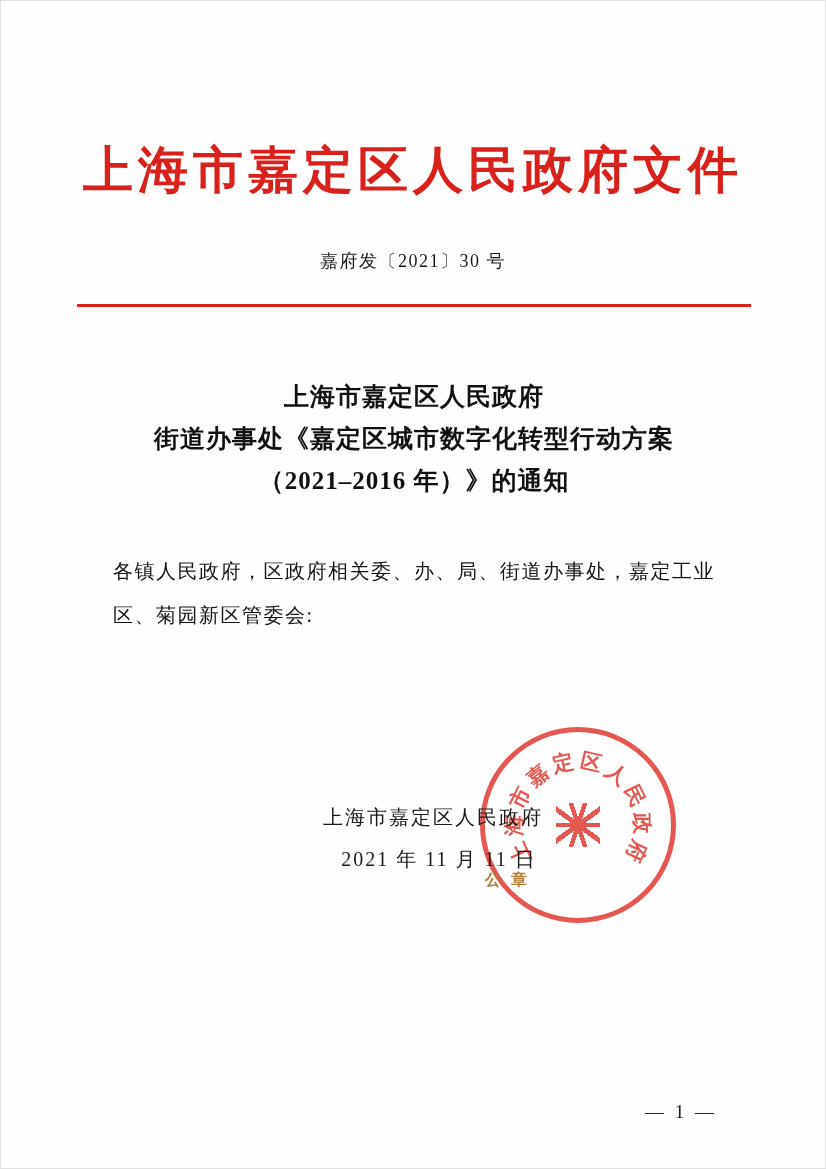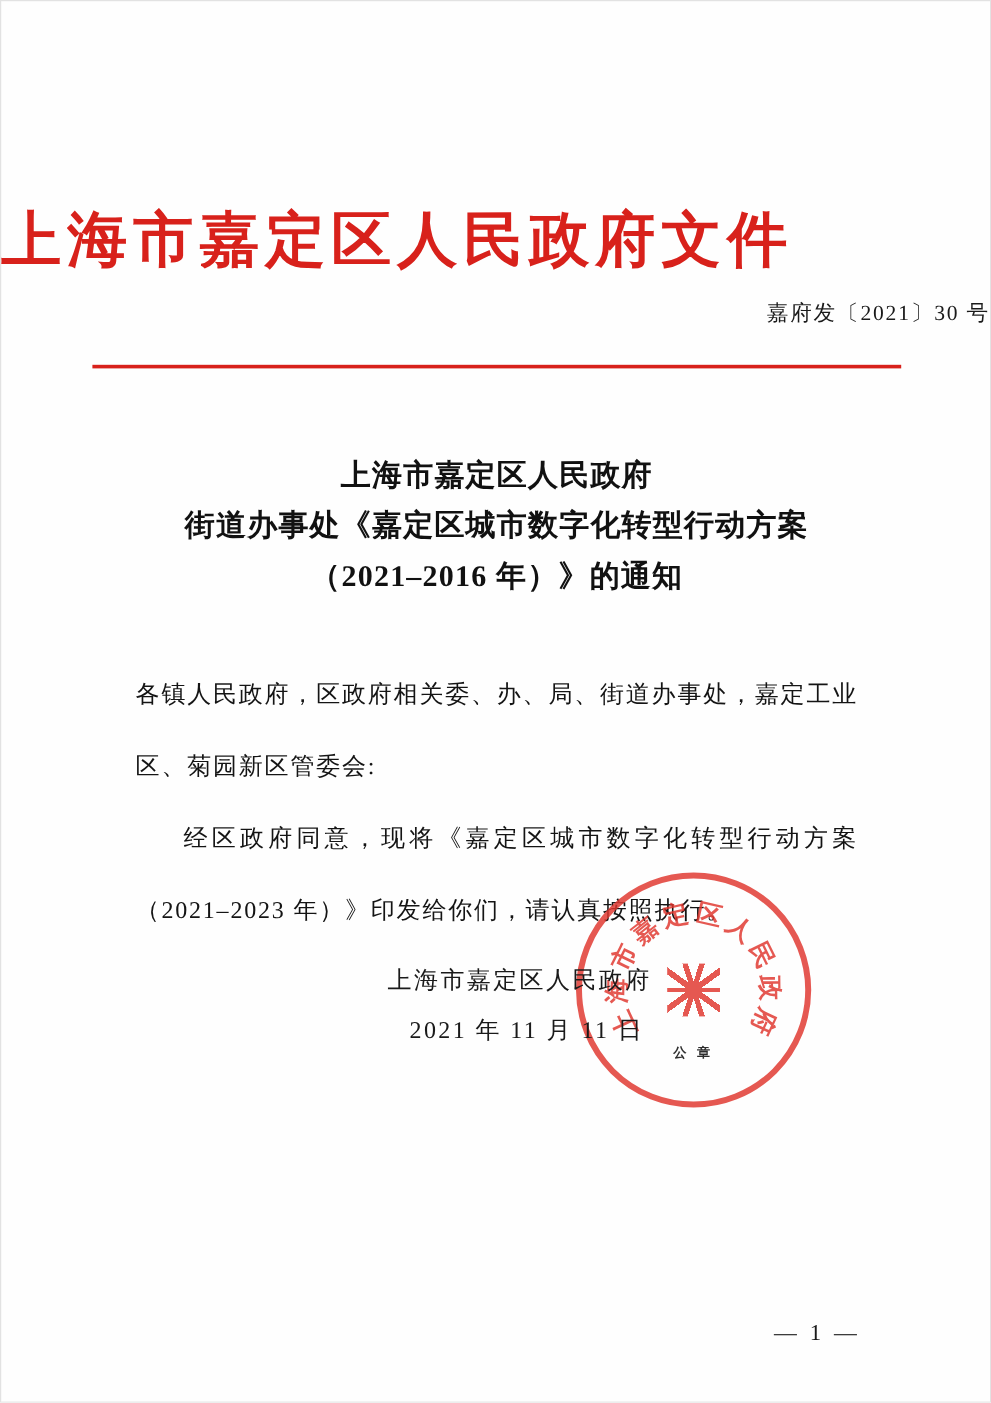--- a/index.html
+++ b/index.html
@@ -20,34 +20,34 @@
     inset: 0;
     background: #fefefe;
     border: 1px solid #e2e2e2;
     box-sizing: border-box;
   }
   .doc-title {
     position: absolute;
     top: 136px;
     left: 0;
     width: 100%;
+    text-align: center;
     color: #d8211b;
     font-size: 50px;
     font-weight: bold;
     letter-spacing: 5px;
     font-family: "Liberation Serif", "DejaVu Serif", serif;
     white-space: nowrap;
-    margin-top: 30px;
   }
   .doc-number {
     position: absolute;
     top: 248px;
     left: 0;
     width: 100%;
-    text-align: right;
+    text-align: center;
     font-size: 18px;
     letter-spacing: 1.5px;
     color: #1a1a1a;
     font-family: "Liberation Serif", "DejaVu Serif", serif;
   }
   .red-rule {
     position: absolute;
     top: 303px;
     left: 76px;
     width: 674px;
@@ -69,21 +69,21 @@
   .subject .line {
     display: block;
     white-space: nowrap;
   }
   .body-text {
     position: absolute;
     top: 548px;
     left: 112px;
     width: 602px;
     font-size: 20px;
-    line-height: 60px;
+    line-height: 44px;
     letter-spacing: 1.5px;
     color: #141414;
   }
   .body-text p {
     margin: 0;
     text-align: justify;
   }
   .body-text p.indent {
     text-indent: 40px;
   }
@@ -140,23 +140,23 @@
     left: 50%;
     top: 50%;
     transform-origin: 0 78px;
     white-space: nowrap;
   }
   .seal-bottom {
     position: absolute;
     left: 0;
     top: 138px;
     width: 100%;
-    text-align: center;
-    color: #000000;
-    font-size: 11px;
+    text-align: left;
+    color: #a16207;
+    font-size: 16px;
     letter-spacing: 3px;
     font-weight: bold;
   }
   .page-number {
     position: absolute;
     top: 1100px;
     left: 0;
     width: 100%;
     text-align: center;
     font-size: 19px;
@@ -182,21 +182,20 @@
   <div class="red-rule"></div>
 
   <div class="subject">
     <span class="line">上海市嘉定区人民政府</span>
     <span class="line">街道办事处《嘉定区城市数字化转型行动方案</span>
     <span class="line">（2021–2016 年）》的通知</span>
   </div>
 
   <div class="body-text">
     <p>各镇人民政府，区政府相关委、办、局、街道办事处，嘉定工业区、菊园新区管委会:</p>
-    <p class="indent">经区政府同意，现将《嘉定区城市数字化转型行动方案（2021–2023 年）》印发给你们，请认真按照执行。</p>
   </div>
 
   <div class="seal">
     <div class="seal-text" id="seal-arc">
         <span style="transform: rotate(-115deg) translate(-50%, -78px) rotate(0deg); transform-origin: 0px 0px;">上</span>
         <span style="transform: rotate(-89.4444deg) translate(-50%, -78px) rotate(0deg); transform-origin: 0px 0px;">海</span>
         <span style="transform: rotate(-63.8889deg) translate(-50%, -78px) rotate(0deg); transform-origin: 0px 0px;">市</span>
         <span style="transform: rotate(-38.3333deg) translate(-50%, -78px) rotate(0deg); transform-origin: 0px 0px;">嘉</span>
         <span style="transform: rotate(-12.7778deg) translate(-50%, -78px) rotate(0deg); transform-origin: 0px 0px;">定</span>
         <span style="transform: rotate(12.7778deg) translate(-50%, -78px) rotate(0deg); transform-origin: 0px 0px;">区</span>

